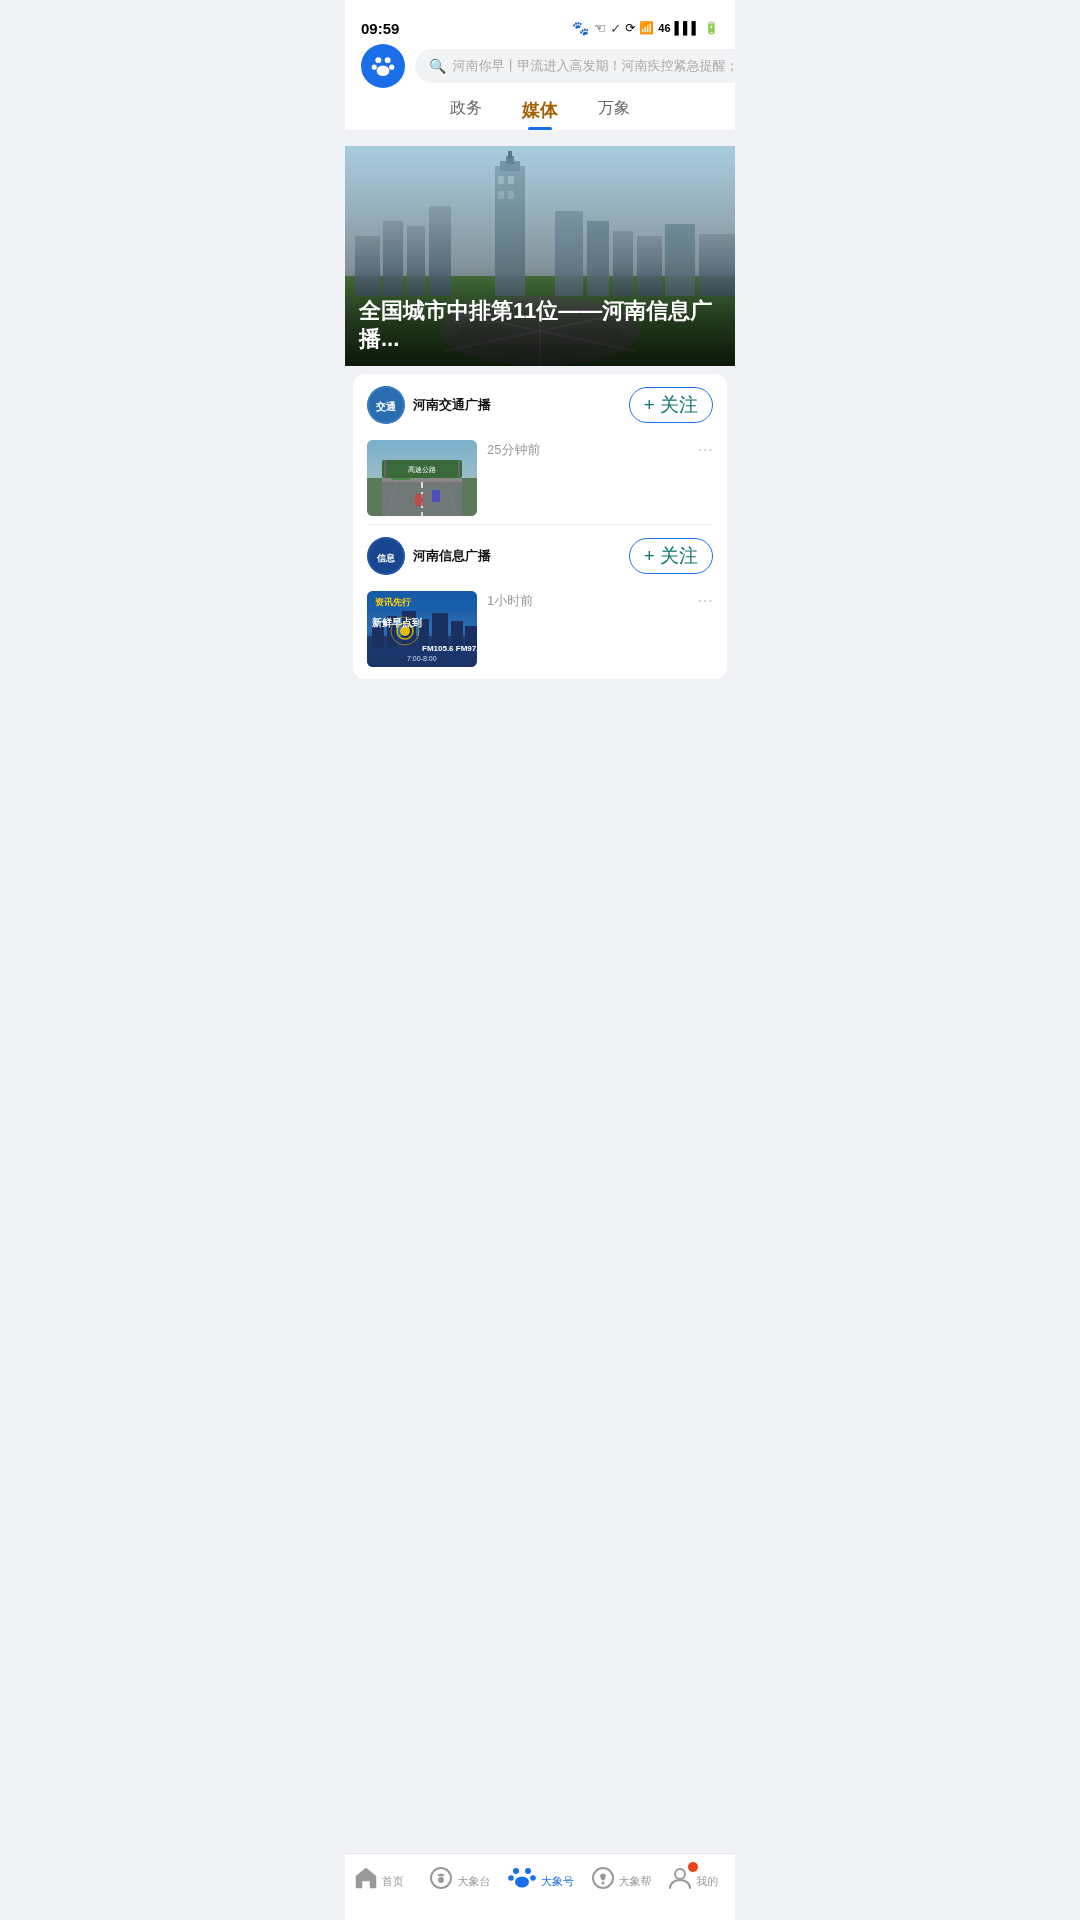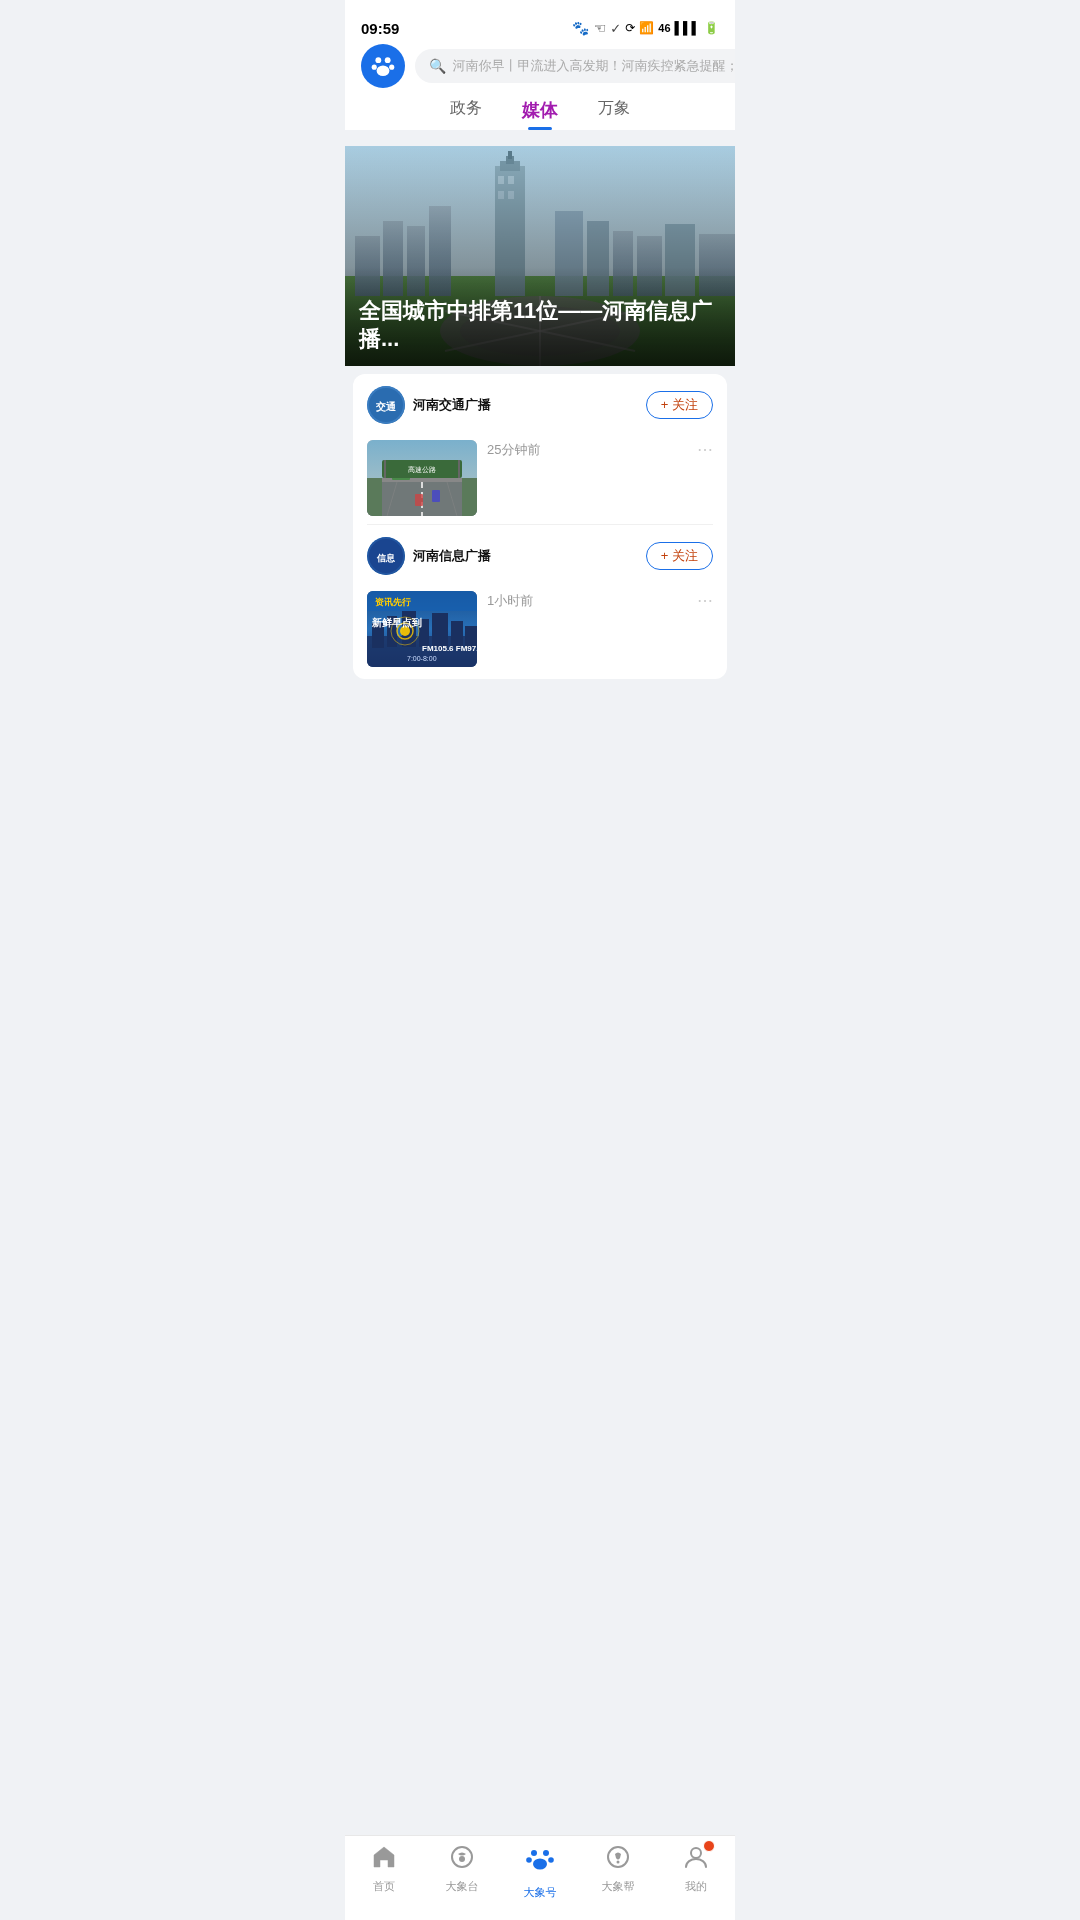--- a/index.html
+++ b/index.html
@@ -90,21 +90,21 @@
     .tab-item {
       font-size: 16px;
       color: #666;
       padding-bottom: 8px;
       cursor: pointer;
       position: relative;
     }
     .tab-item.active {
       font-size: 18px;
       font-weight: 700;
-      color: #a21caf;
+      color: #a16207;
     }
     .tab-item.active::after {
       content: '';
       position: absolute;
       bottom: 0;
       left: 50%;
       transform: translateX(-50%);
       width: 24px;
       height: 3px;
       background: #1a6fe8;
@@ -169,24 +169,24 @@
       color: white;
       font-weight: bold;
     }
     .channel-name {
       font-size: 13px;
       font-weight: 600;
       color: #111;
     }
     .follow-btn {
       border: 1.5px solid #1a6fe8;
-      color: #c2410c;
+      color: #0f766e;
       border-radius: 20px;
       padding: 4px 14px;
-      font-size: 13px;
+      font-size: 19px;
       cursor: pointer;
       background: transparent;
     }
 
     
     .news-item {
       display: flex;
       gap: 10px;
       padding: 8px 14px 8px;
       align-items: flex-start;
@@ -238,21 +238,21 @@
       transform: translateX(-50%);
       width: 390px;
       background: #fff;
       border-top: 1px solid #e8e8e8;
       display: flex;
       justify-content: space-around;
       padding: 8px 0 20px;
     }
     .nav-item {
       display: flex;
-      flex-direction: column;
+      flex-direction: row;
       align-items: center;
       gap: 3px;
       cursor: pointer;
       min-width: 60px;
     }
     .nav-icon {
       font-size: 24px;
       color: #999;
     }
     .nav-icon.active {

